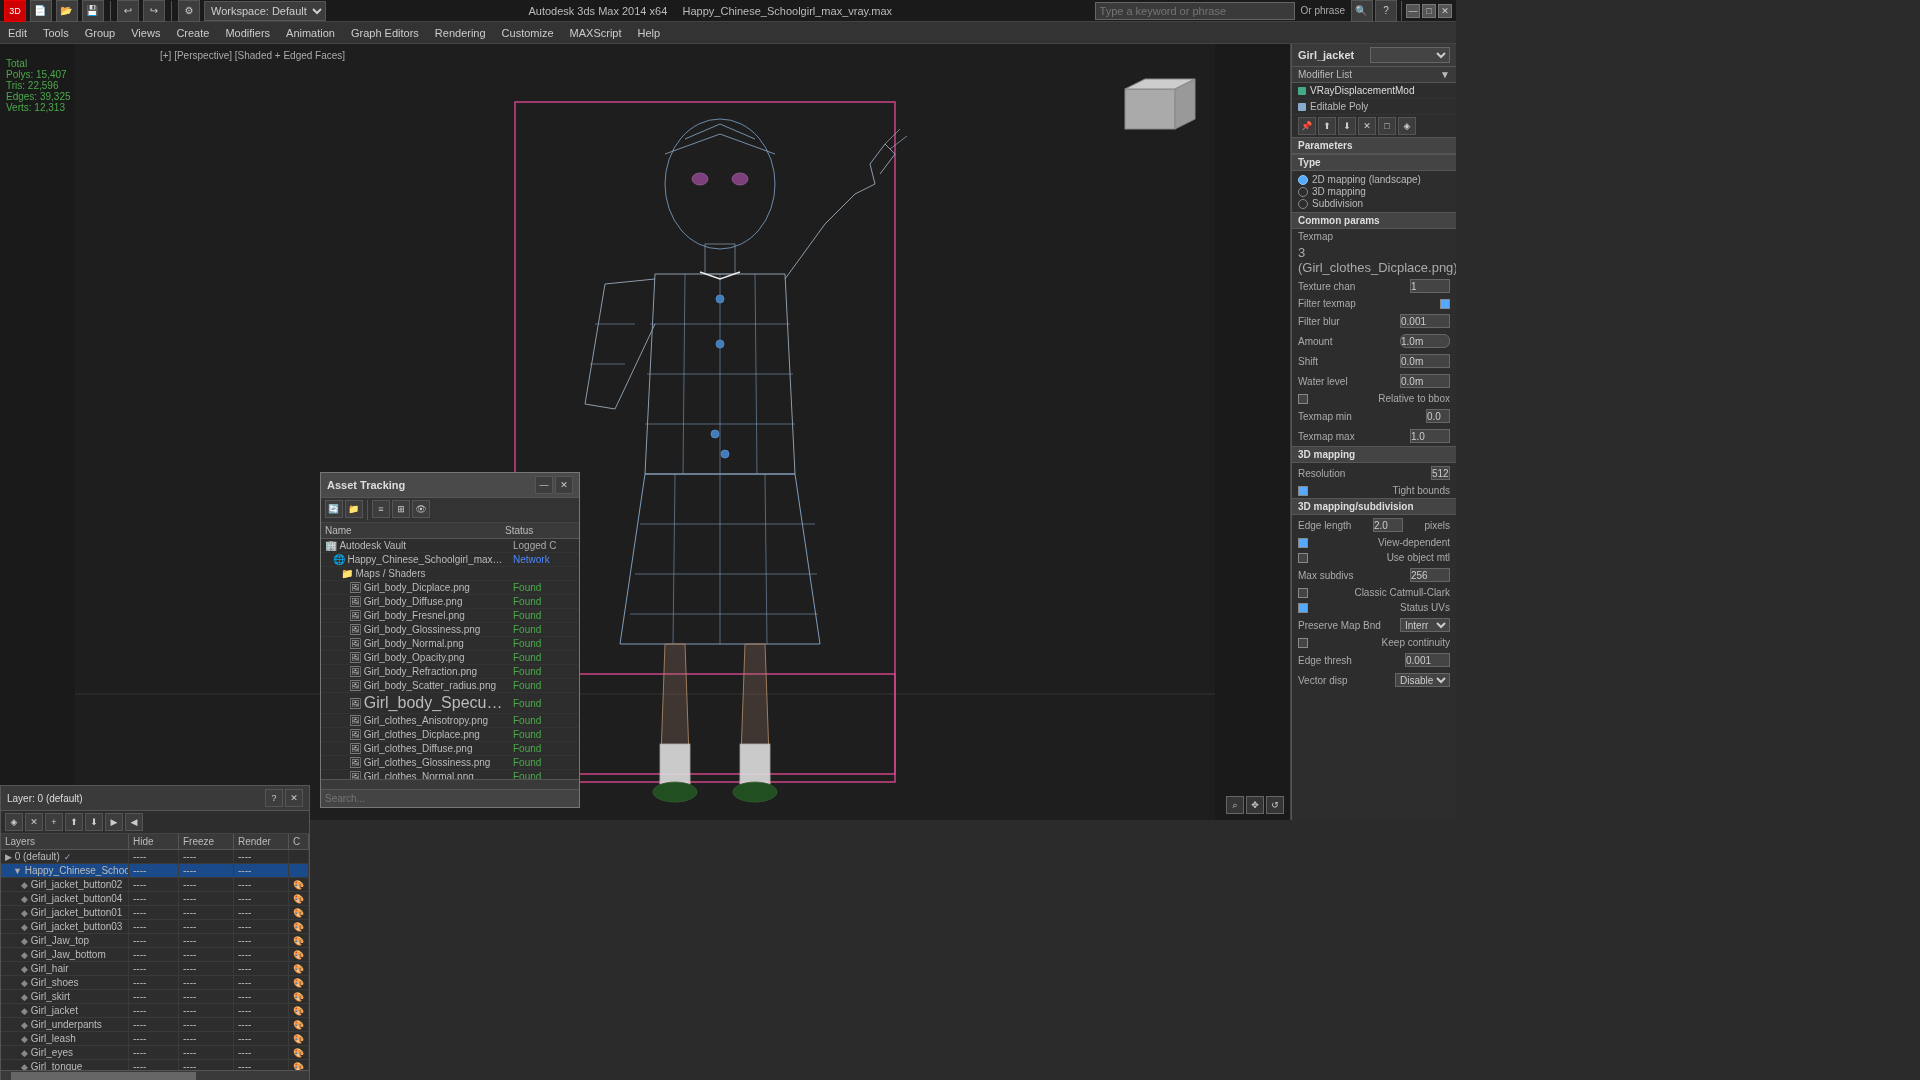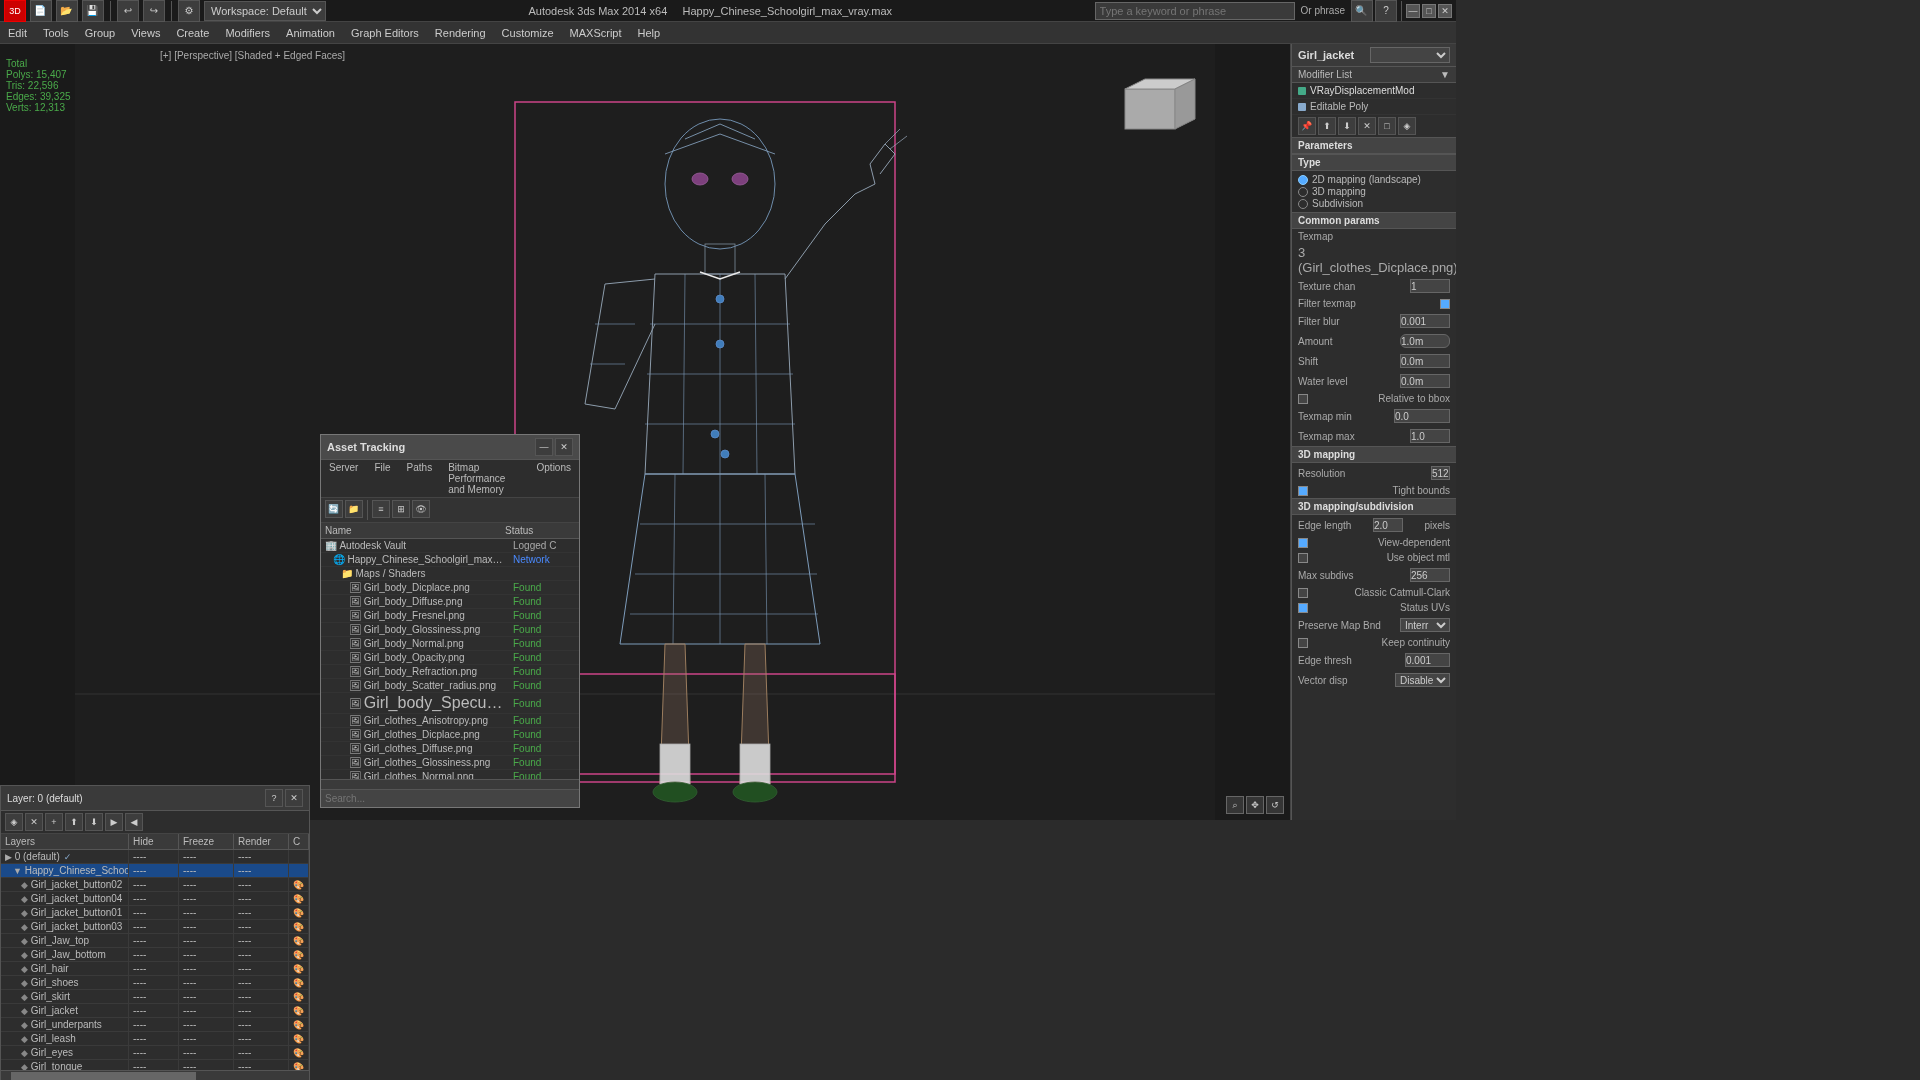--- a/index.html
+++ b/index.html
@@ -329,21 +329,21 @@
     <div class="mod-param-row">
       <span class="mod-param-label">Water level</span>
       <input type="text" class="mod-select" style="width: 50px; height: 14px;" value="0.0m">
     </div>
     <div class="mod-param-row">
       <div class="mod-checkbox"></div>
       <span class="mod-param-label">Relative to bbox</span>
     </div>
     <div class="mod-param-row">
       <span class="mod-param-label">Texmap min</span>
-      <input type="text" class="mod-select" style="width: 56px; height: 14px;" value="0.0">
+      <input type="text" class="mod-select" style="width: 24px; height: 14px;" value="0.0">
     </div>
     <div class="mod-param-row">
       <span class="mod-param-label">Texmap max</span>
       <input type="text" class="mod-select" style="width: 40px; height: 14px;" value="1.0">
     </div>
 
     <div class="mod-section-title">
       <span>3D mapping</span>
     </div>
     <div class="mod-param-row">
@@ -620,27 +620,20 @@
 </div>
 
 <div class="asset-panel">
   <div class="asset-panel-header">
     <span class="asset-panel-title">Asset Tracking</span>
     <div style="display:flex;gap:2px;">
       <div class="layer-btn">—</div>
       <div class="layer-btn">✕</div>
     </div>
   </div>
-  <div class="asset-menu-bar">
-    <div class="asset-menu-item">Server</div>
-    <div class="asset-menu-item">File</div>
-    <div class="asset-menu-item">Paths</div>
-    <div class="asset-menu-item">Bitmap Performance and Memory</div>
-    <div class="asset-menu-item">Options</div>
-  </div>
   <div class="asset-toolbar">
     <div class="asset-btn">🔄</div>
     <div class="asset-btn">📁</div>
     <div class="toolbar-sep"></div>
     <div class="asset-btn">≡</div>
     <div class="asset-btn">⊞</div>
     <div class="asset-btn">👁</div>
   </div>
   <div class="asset-table-header">
     <div class="asset-table-col">Name</div>

